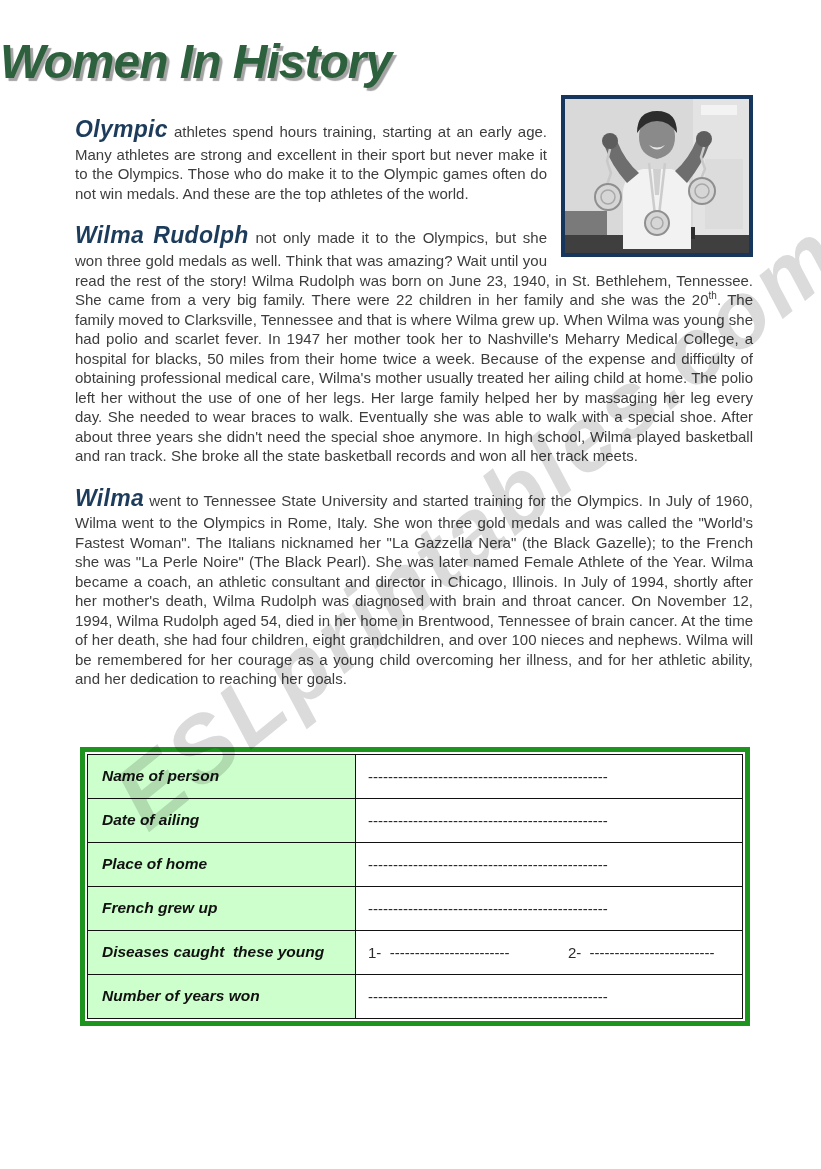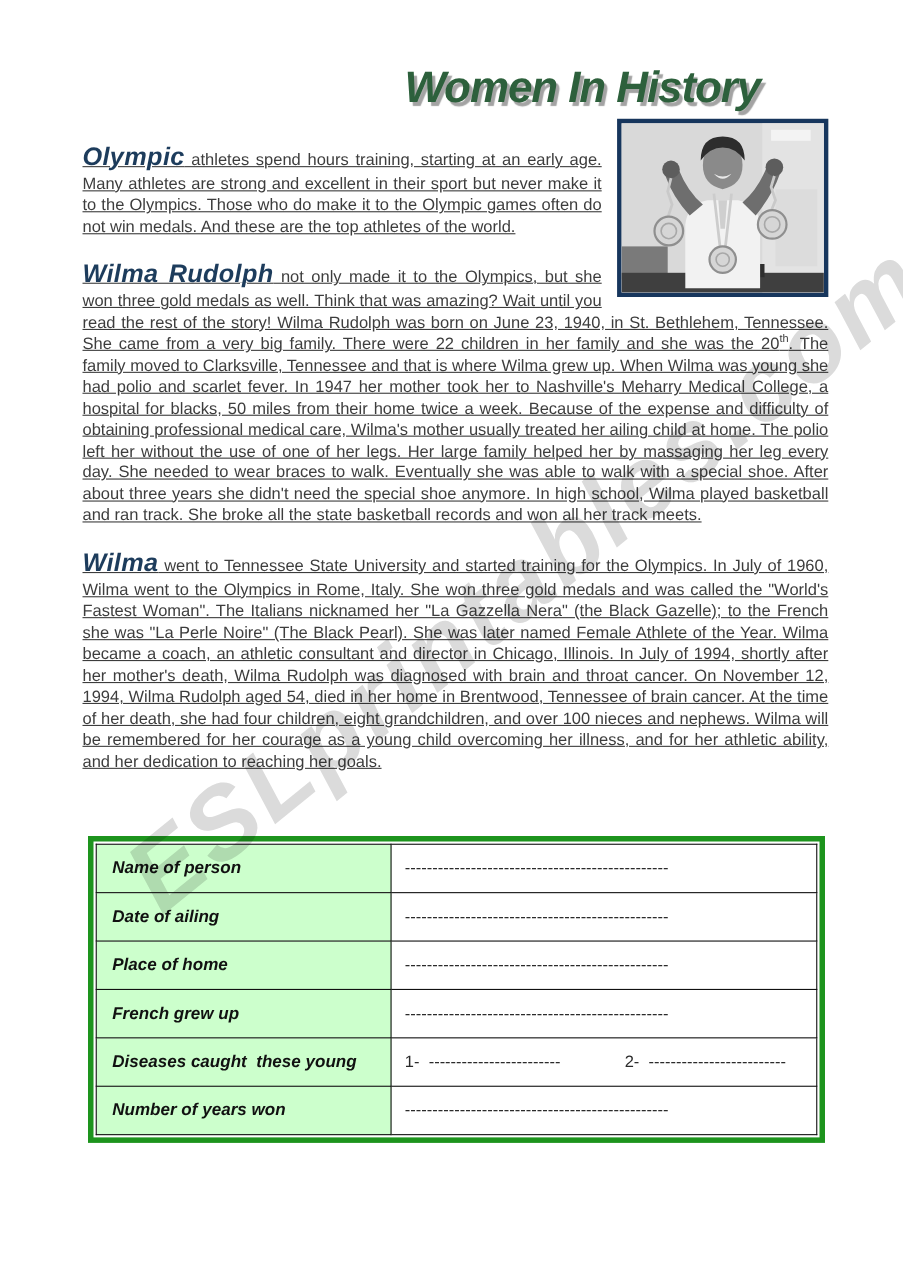--- a/index.html
+++ b/index.html
@@ -22,38 +22,37 @@
     opacity:.55;
     transform:rotate(-39deg);
     transform-origin:0 0;
     white-space:nowrap;
     pointer-events:none;
     mix-blend-mode:multiply;
     z-index:6;
   }
   
   .title{
-    margin:58px 130px 0 0;
-    text-align:right;
-    font-size:40px;
+    margin:36px 130px 0 0;
+    text-align:left;
+    font-size:48px;
     line-height:1.1;
     font-weight:bold;
     font-style:italic;
     letter-spacing:-1px;
     color:#2d603c;
     text-shadow:3px 3px 1px #a3a3a3;
   }
   
   .content{
     margin:26px 68px 16px 75px;
     font-size:15px;
     line-height:1.3;
     color:#3d3d3d;
     text-align:justify;
-    text-decoration:underline;
   }
   .content p{margin:0 0 18px 0;}
   .ph{
     font-size:23px;
     font-weight:bold;
     font-style:italic;
     color:#1d3c5c;
     letter-spacing:.3px;
   }
   sup{font-size:10px;line-height:0;}

